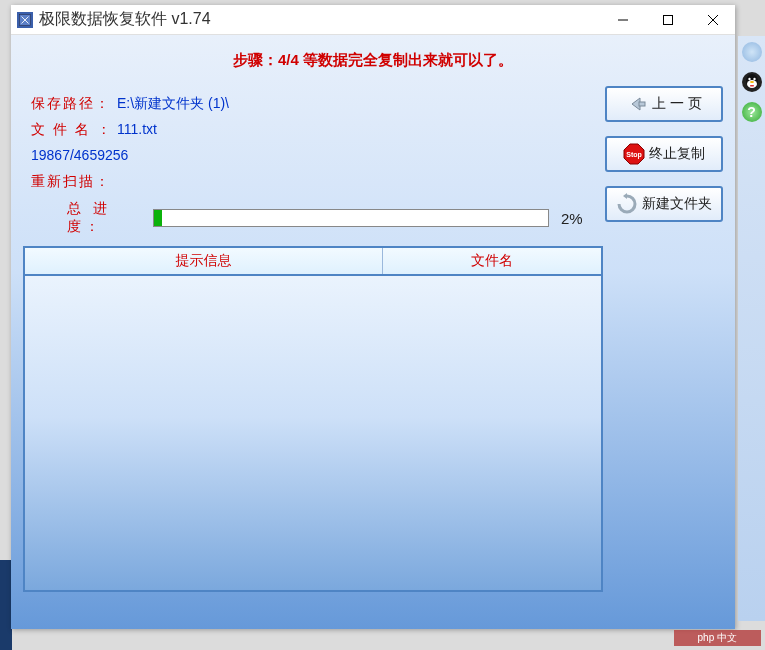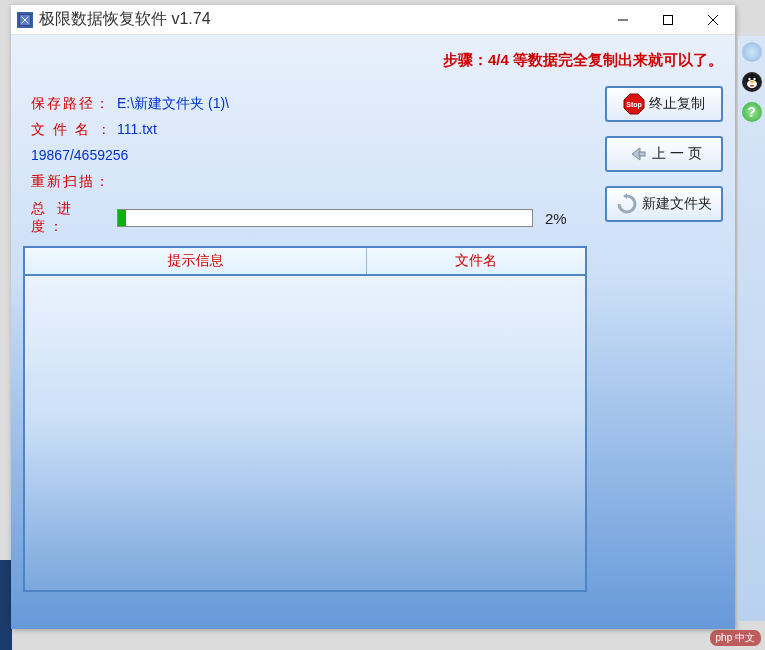--- a/index.html
+++ b/index.html
@@ -6,46 +6,46 @@
 body { background: #dcdcdc; width: 765px; height: 650px; position: relative; overflow: hidden; }
 .window { position: absolute; left: 11px; top: 5px; width: 724px; height: 624px; background: #fff; box-shadow: 1px 1px 5px rgba(0,0,0,0.3); }
 .titlebar { height: 30px; background: #fff; display: flex; align-items: center; padding-left: 6px; border-bottom: 1px solid #e0e0e0; }
 .title-icon { width: 16px; height: 16px; background: #3a5fab; margin-right: 6px; display: flex; align-items: center; justify-content: center; }
 .title-icon svg { width: 14px; height: 14px; }
 .title-text { font-size: 16px; color: #333; flex: 1; }
 .win-controls { display: flex; height: 100%; }
 .win-btn { width: 45px; height: 29px; display: flex; align-items: center; justify-content: center; cursor: pointer; }
 .win-btn svg { width: 10px; height: 10px; stroke: #000; stroke-width: 1; fill: none; }
 .content { height: calc(100% - 30px); background: linear-gradient(to bottom, #e8f0fb 0%, #cde0f8 40%, #6699d9 100%); padding: 10px 12px; position: relative; }
-.step-title { text-align: right; color: #d00000; font-size: 15px; font-weight: bold; margin: 6px 0 14px; }
-.main-layout { display: flex; gap: 18px; }
+.step-title { text-align: center; color: #d00000; font-size: 15px; font-weight: bold; margin: 6px 0 14px; }
+.main-layout { display: flex; gap: 2px; }
 .left-panel { flex: 1; }
 .info-block { padding: 6px 8px 4px 8px; }
 .info-row { display: flex; font-size: 14px; line-height: 26px; }
 .info-label { color: #d00000; width: 86px; letter-spacing: 2px; }
 .info-value { color: #0033cc; }
-.progress-row { display: flex; align-items: center; padding: 2px 8px 8px 8px; }
+.progress-row { display: flex; align-items: center; padding: 2px 8px 8px 8px; margin-left: 36px; }
 .progress-label { color: #d00000; font-size: 14px; width: 86px; letter-spacing: 4px; }
 .progress-bar { flex: 1; height: 18px; background: #fff; border: 1px solid #888; position: relative; }
 .progress-fill { height: 100%; background: #0bb20b; width: 2%; }
 .progress-pct { margin-left: 12px; font-size: 15px; color: #222; width: 34px; }
 .table-wrap { margin: 2px 0 0 0; }
 .table-header { display: flex; background: linear-gradient(to bottom, #f2faff, #dff1fe); border: 2px solid #4e84c4; border-bottom: none; }
 .th { text-align: center; color: #d00000; font-size: 14px; padding: 4px 0; border-right: 1px solid #9ab8dc; }
 .th:last-child { border-right: none; }
 .th1 { width: 84px; }
 .th2 { width: 218px; }
 .th3 { flex: 1; }
 .table-body { height: 318px; background: linear-gradient(to bottom, #eaf3fd 0%, #cde0f8 45%, #7ba8dd 100%); border: 2px solid #4e84c4; }
 .right-panel { width: 118px; display: flex; flex-direction: column; gap: 14px; padding-top: 2px; }
 .action-btn { height: 36px; background: linear-gradient(to bottom, #ffffff, #e1ecfa); border: 2px solid #4e84c4; border-radius: 3px; display: flex; align-items: center; justify-content: center; gap: 4px; cursor: pointer; font-size: 14px; color: #222; }
 .btn-icon { width: 22px; height: 22px; display: flex; align-items: center; justify-content: center; }
 .sidebar { position: absolute; right: 0; top: 36px; width: 27px; background: linear-gradient(to bottom, #d9e6f7, #b9d1ef); height: 585px; display: flex; flex-direction: column; align-items: center; padding-top: 6px; gap: 10px; }
 .side-icon { width: 20px; height: 20px; border-radius: 50%; cursor: pointer; }
-.watermark { position: absolute; right: 4px; bottom: 4px; font-size: 10px; color: #fff; background: rgba(180,60,60,0.8); padding: 1px 6px; border-radius: 7px; }
+.watermark { position: absolute; right: 4px; bottom: 4px; font-size: 10px; color: #fff; background: rgba(180,60,60,0.8); padding: 1px 24px; border-radius: 0; }
 .bgstrip { position: absolute; left: 0; bottom: 0; width: 12px; height: 90px; background: #1a3a6a; }
 </style>
 </head>
 <body>
 
 <div class="bgstrip"></div>
 
 <div class="window">
   <div class="titlebar">
     <div class="title-icon">
@@ -106,34 +106,34 @@
             <div class="th th3">提示信息</div>
             <div class="th th2">文件名</div>
           </div>
           <div class="table-body"></div>
         </div>
       </div>
       <div class="right-panel">
         <div class="action-btn">
           <span class="btn-icon">
             <svg viewBox="0 0 22 22">
+                <path d="M14,5 L6,11 L14,17 Z" fill="#b8c8d8" stroke="#7a8a9a"></path>
+                <rect x="13" y="9" width="6" height="4" fill="#b8c8d8" stroke="#7a8a9a"></rect>
+              </svg>
+          </span>
+          <span>上 一 页</span>
+        </div>
+        <div class="action-btn">
+          <span class="btn-icon">
+            <svg viewBox="0 0 22 22">
                 <polygon points="7,1 15,1 21,7 21,15 15,21 7,21 1,15 1,7" fill="#d11" stroke="#800" stroke-width="1"></polygon>
                 <text x="11" y="14" text-anchor="middle" font-size="7" fill="#fff" font-weight="bold">Stop</text>
               </svg>
           </span>
           <span>终止复制</span>
-        </div>
-        <div class="action-btn">
-          <span class="btn-icon">
-            <svg viewBox="0 0 22 22">
-                <path d="M14,5 L6,11 L14,17 Z" fill="#b8c8d8" stroke="#7a8a9a"></path>
-                <rect x="13" y="9" width="6" height="4" fill="#b8c8d8" stroke="#7a8a9a"></rect>
-              </svg>
-          </span>
-          <span>上 一 页</span>
         </div>
         <div class="action-btn">
           <span class="btn-icon">
             <svg viewBox="0 0 22 22">
                 <path d="M11 3 A8 8 0 1 1 3 11" fill="none" stroke="#9aaab8" stroke-width="3"></path>
                 <polygon points="11,0 11,6 7,3" fill="#9aaab8"></polygon>
               </svg>
           </span>
           <span>新建文件夹</span>
         </div>

